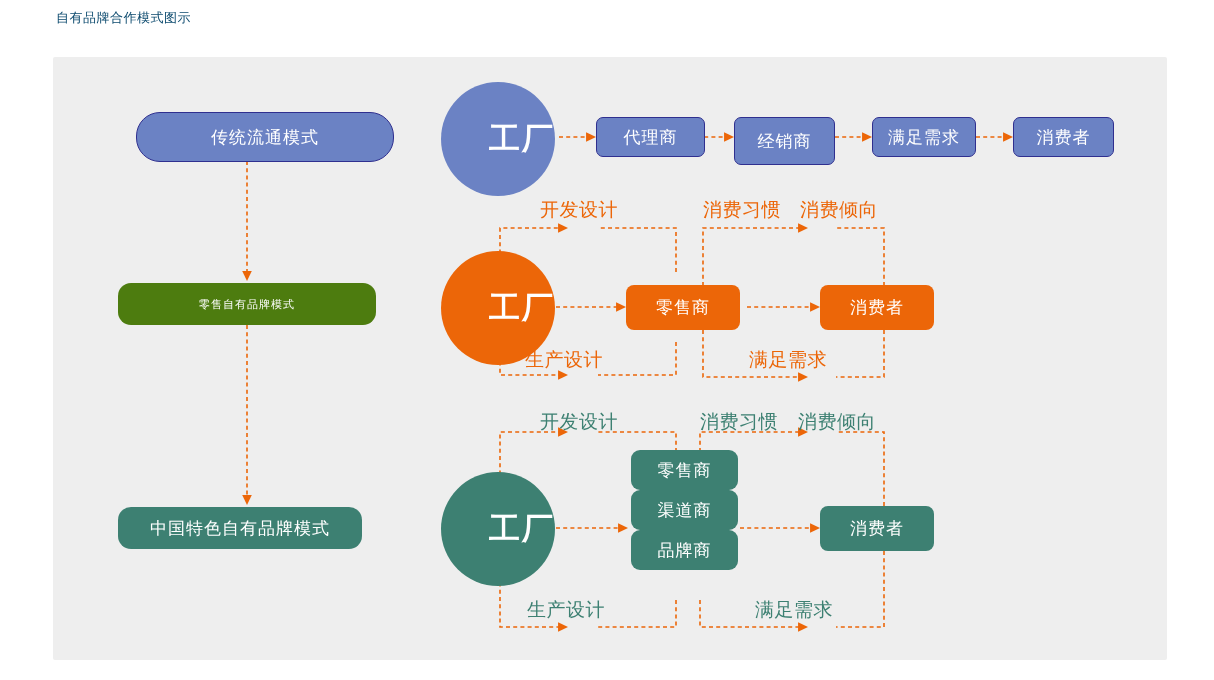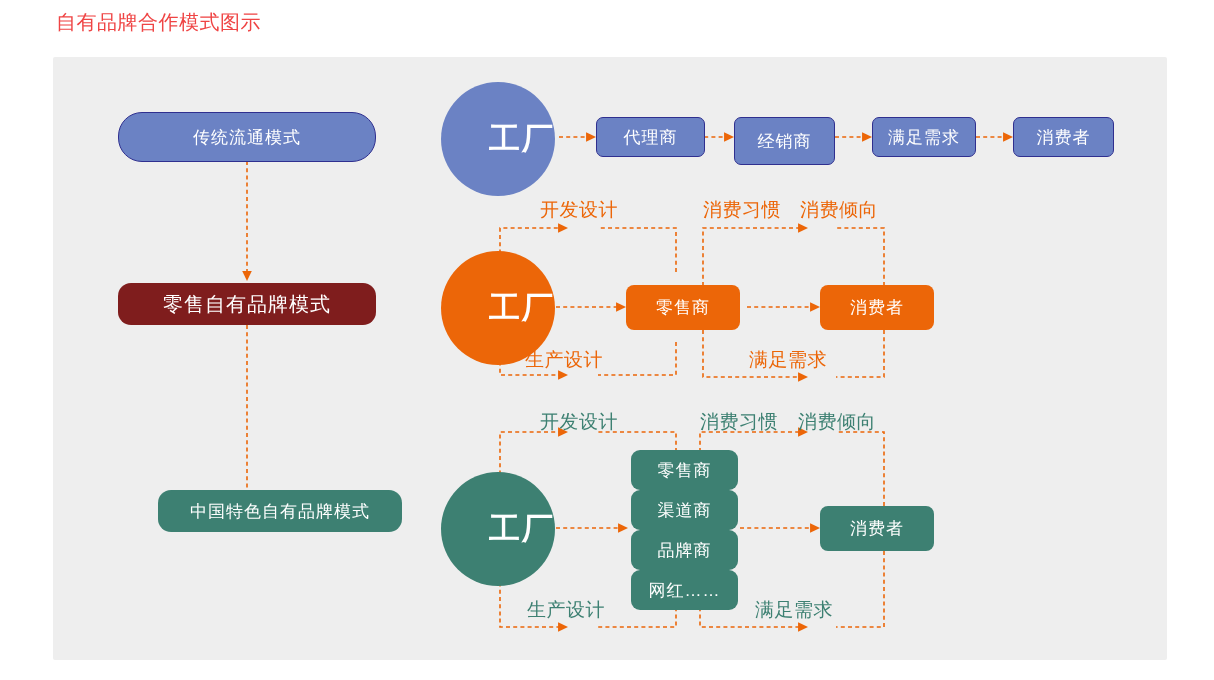--- a/index.html
+++ b/index.html
@@ -12,22 +12,22 @@
     position: relative;
     width: 1214px;
     height: 680px;
     background: #ffffff;
     overflow: hidden;
   }
   #title {
     position: absolute;
     left: 56px;
     top: 9px;
-    font-size: 20px;
-    color: #ef4444;
+    font-size: 13px;
+    color: #0c4a6e;
     letter-spacing: 0.5px;
     white-space: nowrap;
   }
   #panel {
     position: absolute;
     left: 53px;
     top: 57px;
     width: 1114px;
     height: 603px;
     background: #eeeeee;
@@ -56,30 +56,31 @@
     background: #6b82c4;
     border: 1.5px solid #2f2f8f;
     border-radius: 7px;
     font-size: 17px;
   }
   .node.blue-mode {
     background: #6b82c4;
     border: 1.7px solid #2f2f8f;
     border-radius: 24px;
     font-size: 17px;
+    margin-left: 18px;
   }
   .node.orange-box {
     background: #ec6608;
     border-radius: 8px;
     font-size: 17px;
   }
   .node.orange-mode {
-    background: #7f1d1d;
+    background: #4d7c0f;
     border-radius: 13px;
-    font-size: 20px;
+    font-size: 11px;
   }
   .node.green-box {
     background: #3d8072;
     border-radius: 8px;
     font-size: 17px;
   }
   .node.green-mode {
     background: #3d8072;
     border-radius: 13px;
     font-size: 17px;
@@ -206,39 +207,36 @@
   <div class="node orange-box" style="left:820px; top:285px; width:114px; height:45px;">
     <span>消费者</span>
   </div>
 
   <div class="edge-label orange" style="left:540px; top:197px;">开发设计</div>
   <div class="edge-label orange" style="left:525px; top:347px;">生产设计</div>
   <div class="edge-label orange" style="left:703px; top:197px;">消费习惯</div>
   <div class="edge-label orange" style="left:800px; top:197px;">消费倾向</div>
   <div class="edge-label orange" style="left:749px; top:347px;">满足需求</div>
 
-  <div class="node green-mode" style="left:118px; top:490px; width:244px; height:42px;margin-left:40px;">
+  <div class="node green-mode" style="left:118px; top:507px; width:244px; height:42px;">
     <span>中国特色自有品牌模式</span>
   </div>
 
   <div class="circle green" style="left:441px; top:472px; width:114px; height:114px;">
     <span>工厂</span>
   </div>
 
   <div class="node stack-box" style="left:631px; top:450px; width:107px; height:40px;">
     <span>零售商</span>
   </div>
   <div class="node stack-box" style="left:631px; top:530px; width:107px; height:40px;">
     <span>品牌商</span>
   </div>
   <div class="node stack-box" style="left:631px; top:490px; width:107px; height:40px;">
     <span>渠道商</span>
-  </div>
-  <div class="node stack-box" style="left:631px; top:570px; width:107px; height:40px;">
-    <span>网红……</span>
   </div>
 
   <div class="node green-box" style="left:820px; top:506px; width:114px; height:45px;">
     <span>消费者</span>
   </div>
 
   <div class="edge-label green" style="left:540px; top:409px;">开发设计</div>
   <div class="edge-label green" style="left:527px; top:597px;">生产设计</div>
   <div class="edge-label green" style="left:700px; top:409px;">消费习惯</div>
   <div class="edge-label green" style="left:798px; top:409px;">消费倾向</div>

